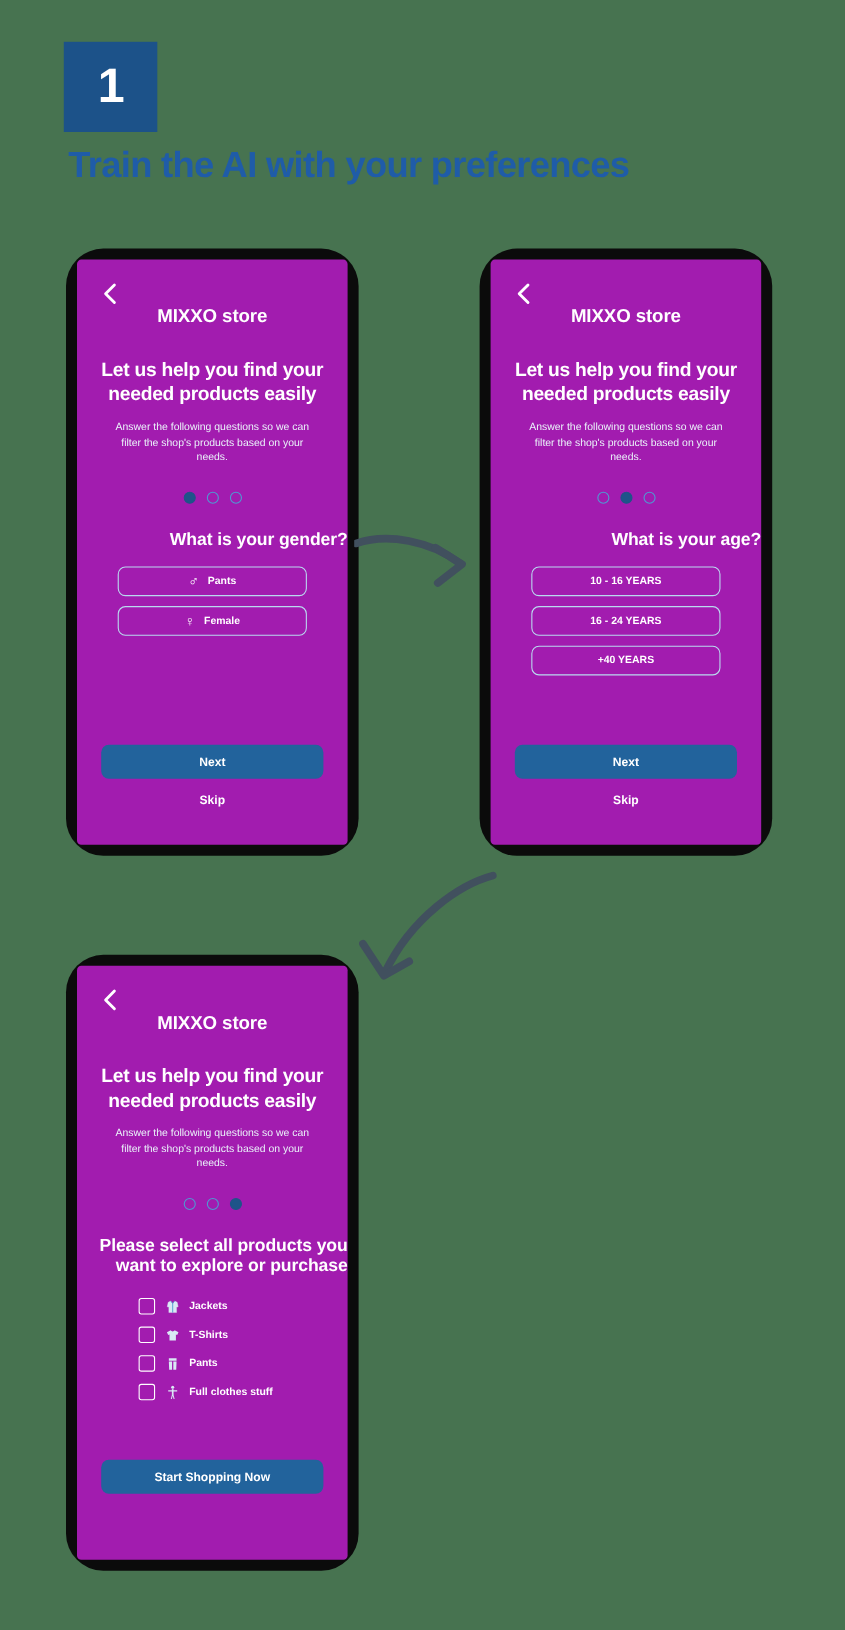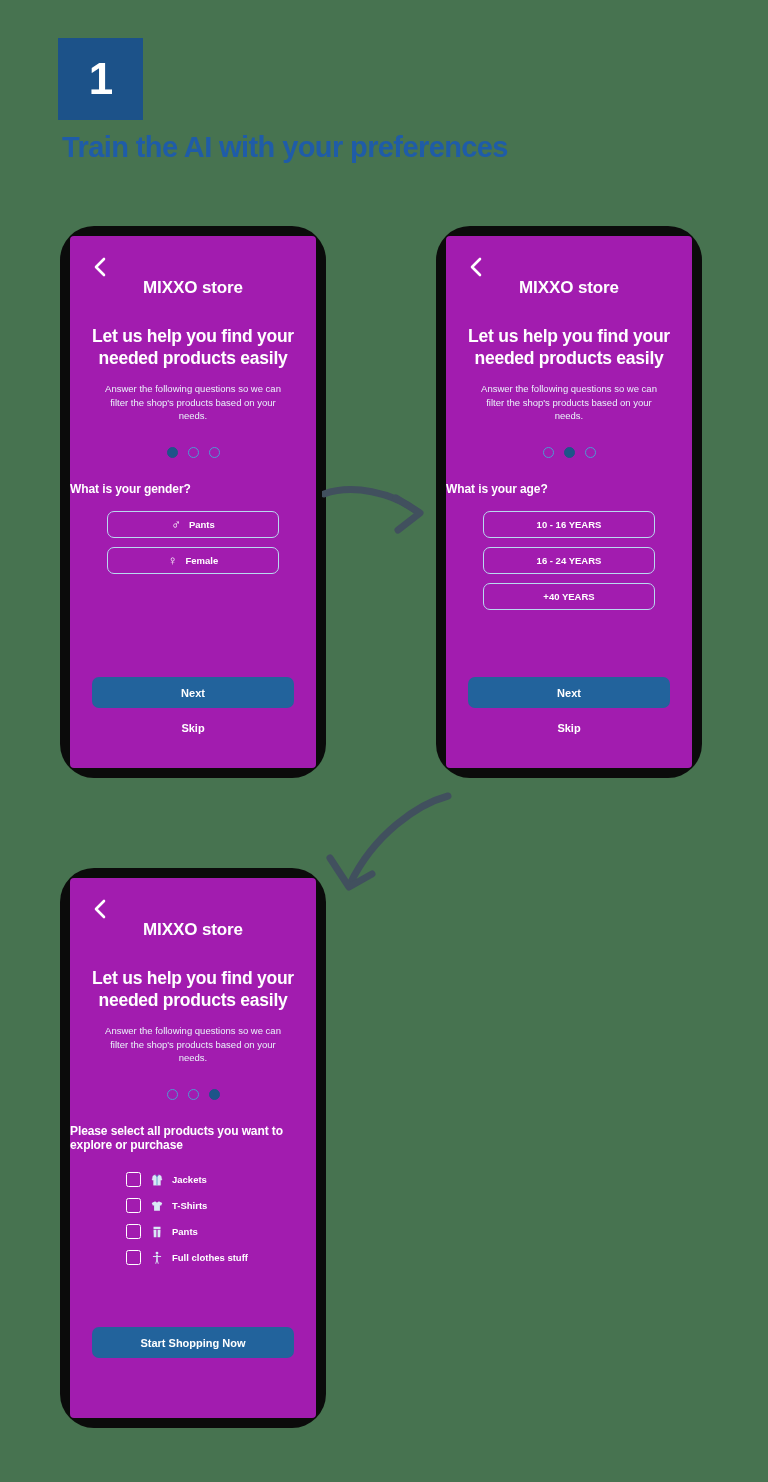--- a/index.html
+++ b/index.html
@@ -32,21 +32,21 @@
     font-size: 44px;
     font-weight: 700;
     line-height: 1;
     letter-spacing: -1px;
   }
   .step-title {
     position: absolute;
     left: 62px;
     top: 131px;
     color: #1F5CA8;
-    font-size: 29px;
+    font-size: 33px;
     font-weight: 800;
     letter-spacing: -0.6px;
     white-space: nowrap;
   }
 
   
   .phone {
     position: absolute;
     background: #0b0b0b;
     border-radius: 34px;
@@ -112,23 +112,23 @@
     height: 11px;
     border-radius: 50%;
     box-sizing: border-box;
     border: 1.4px solid #4E9BD2;
   }
   .dot.active {
     background: #1E5489;
     border-color: #1E5489;
   }
   .question {
-    text-align: left;
-    color: #ffffff;
-    font-size: 12px;
+    text-align: right;
+    color: #ffffff;
+    font-size: 16px;
     font-weight: 700;
     margin-top: 24px;
     letter-spacing: -0.1px;
   }
 
   .option-list {
     margin-top: 15px;
     display: flex;
     flex-direction: column;
     align-items: center;

